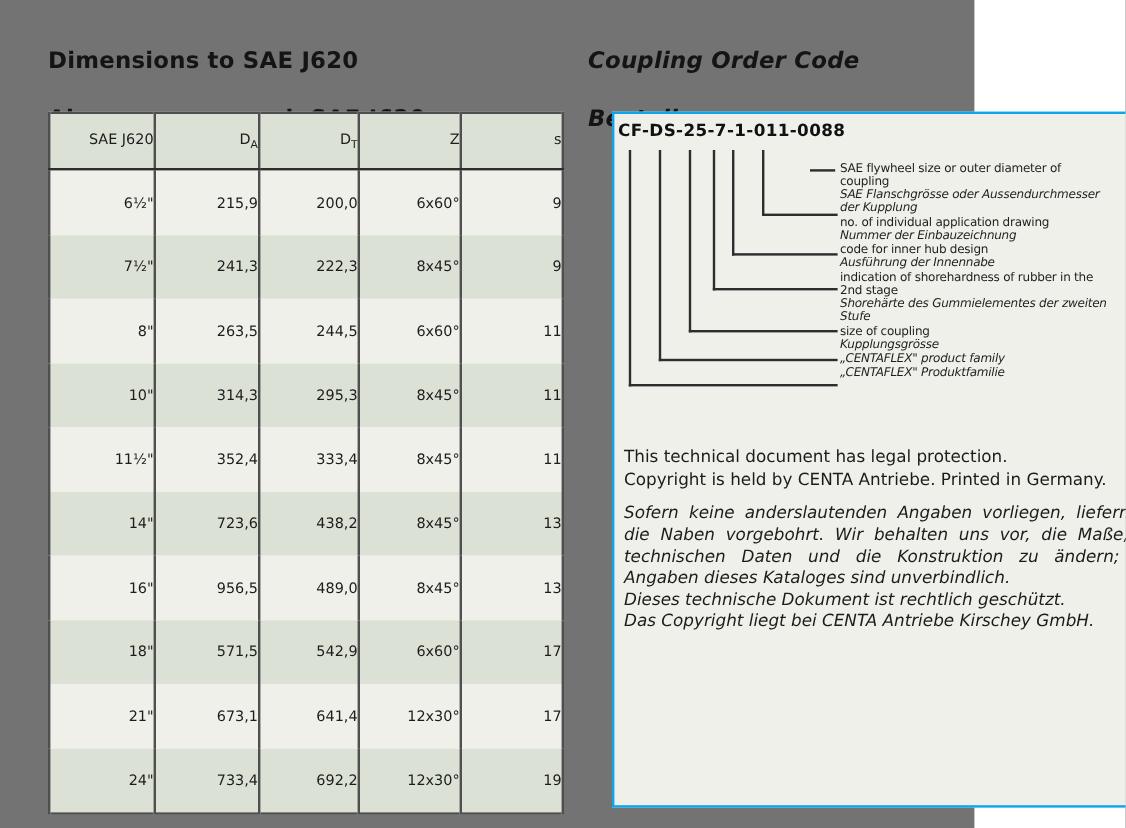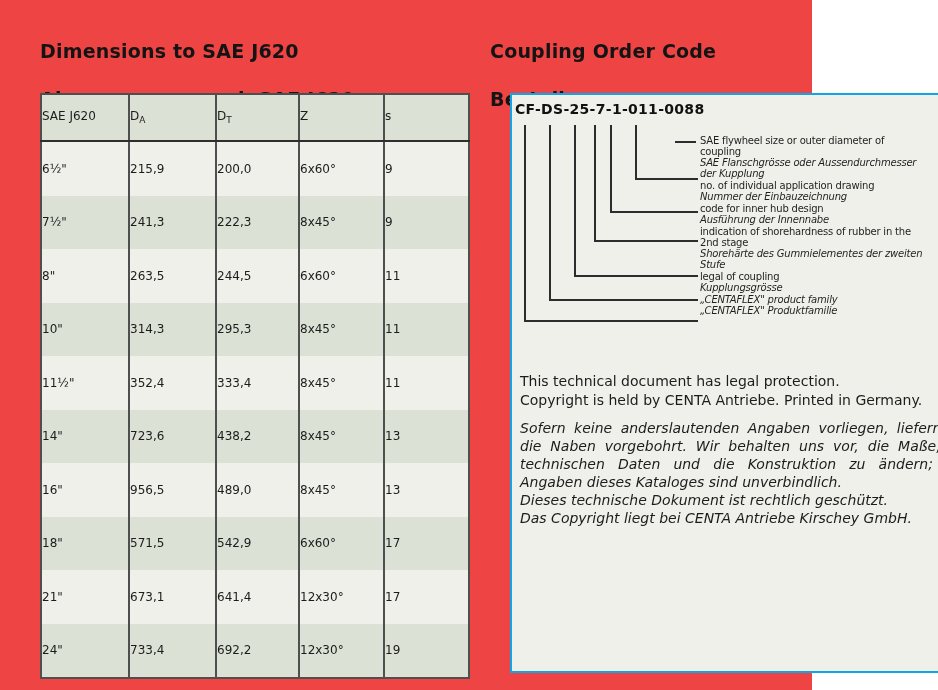--- a/index.html
+++ b/index.html
@@ -1,40 +1,40 @@
 <!DOCTYPE html>
 <html><head>
 <meta charset="utf-8">
 <style>
   html,body{margin:0;padding:0;}
   body{
     width:938px;height:690px;background:#ffffff;overflow:hidden;
     font-family:"DejaVu Sans","Liberation Sans",sans-serif;
     -webkit-font-smoothing:antialiased;
   }
-  .page{position:relative;width:812px;height:690px;background:#ef4444;}
+  .page{position:relative;width:812px;height:690px;background:#737373;}
 
   
   .title{
     position:absolute;top:15px;
     font-weight:bold;font-size:19px;line-height:24px;
     color:#141414;letter-spacing:.2px;white-space:pre-line;
   }
   .title-left{left:40px;}
-  .title-right{left:490px;}
+  .title-right{left:490px;font-style:italic;}
 
   
   table.dims{
     position:absolute;left:40px;top:93px;width:428px;
     border-collapse:collapse;table-layout:fixed;
     background:#eef0e9;border:2.5px solid #4f4f4f;
   }
   table.dims th,table.dims td{
     border-left:2px solid #4f4f4f;border-right:2px solid #4f4f4f;
-    text-align:left;vertical-align:middle;
+    text-align:right;vertical-align:middle;
     font-size:12px;color:#1c1c1c;padding:0;
   }
   table.dims thead th{
     background:#dce1d5;height:45px;font-weight:normal;
     border-bottom:2.5px solid #2e2e2e;
   }
   table.dims thead sub{font-size:9px;}
   table.dims tbody td{height:53.5px;background:#eef0e9;}
   table.dims tbody tr:nth-child(even) td{background:#dce1d5;}
 
@@ -202,21 +202,21 @@
           <div class="cl-line">code for inner hub design</div>
           <div class="cl-line cl-de">Ausführung der Innennabe</div>
         </div>
         <div class="code-label">
           <div class="cl-line">indication of shorehardness of rubber in the</div>
           <div class="cl-line">2nd stage</div>
           <div class="cl-line cl-de">Shorehärte des Gummielementes der zweiten</div>
           <div class="cl-line cl-de">Stufe</div>
         </div>
         <div class="code-label">
-          <div class="cl-line">legal of coupling</div>
+          <div class="cl-line">size of coupling</div>
           <div class="cl-line cl-de">Kupplungsgrösse</div>
         </div>
         <div class="code-label">
           <div class="cl-line cl-de">„CENTAFLEX" product family</div>
           <div class="cl-line cl-de">„CENTAFLEX" Produktfamilie</div>
         </div>
       </div>
     <div class="legal">
       <div class="legal-en">
           <p>This technical document has legal protection.</p>

